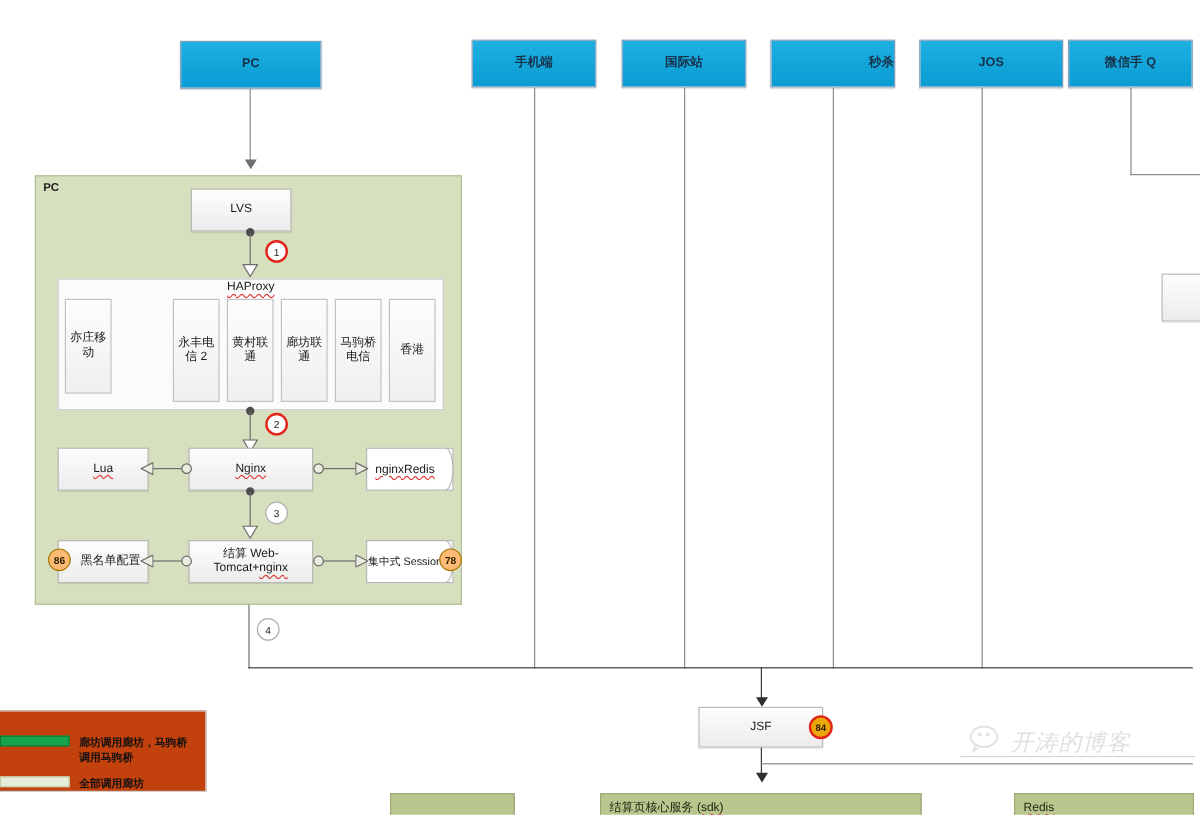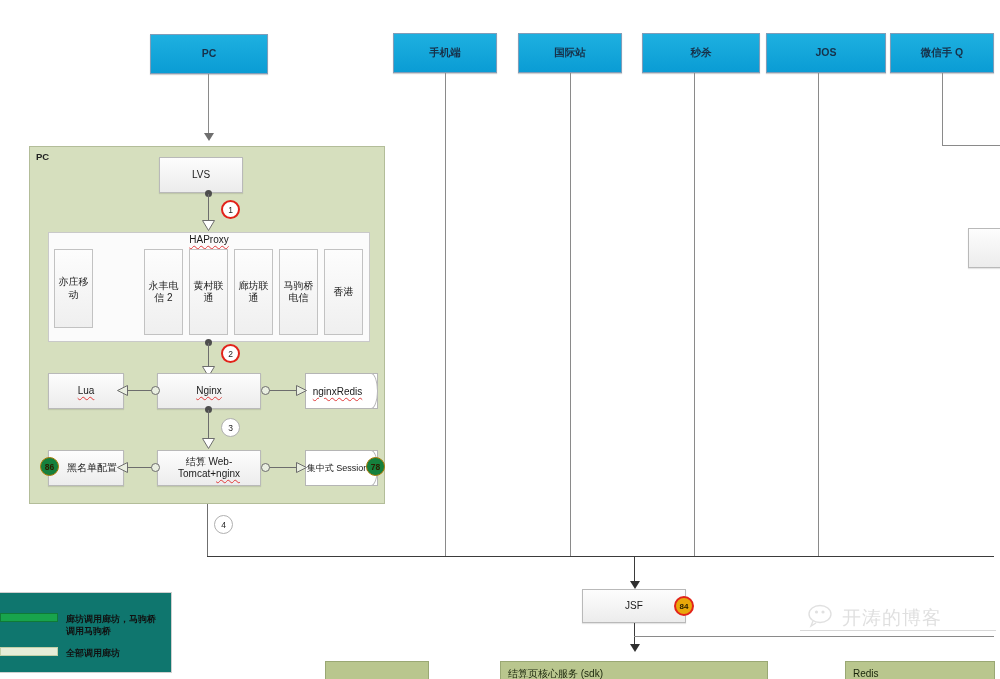--- a/index.html
+++ b/index.html
@@ -123,21 +123,21 @@
     color:#222;
     width:19px;height:19px;
   }
   .badge-plain{
     background:#ffffff;
     border:1px solid #b0b0b0;
     color:#222;
     width:19px;height:19px;
   }
   .badge-amber{
-    background:#15803d;
+    background:#fdba74;
     border:1px solid #a87a07;
     color:#2b2000;
     font-weight:bold;
     width:19px;height:19px;
   }
   .badge-amber-ring{
     background:#e9a70a;
     border:2px solid #e2231a;
     color:#2b2000;
     font-weight:bold;
@@ -170,22 +170,22 @@
   }
   .arrow-solid-down-gray{
     position:absolute;width:0;height:0;
     border-left:5px solid transparent;border-right:5px solid transparent;
     border-top:8px solid #6f6f6f;
   }
 
   
   #legend{
     position:absolute;
-    left:0;top:592px;width:172px;height:81px;
-    background:#0f766e;
+    left:0;top:592px;width:172px;height:68px;
+    background:#c2410c;
     border:1px solid #cfcfcf;
     border-left:none;
     box-sizing:border-box;
     overflow:hidden;
   }
   .leg-row{position:absolute;display:flex;align-items:flex-start;}
   .leg-swatch{width:58px;height:9px;box-sizing:border-box;}
   .leg-text{
     font-size:9px;font-weight:bold;color:#111;
     line-height:1.35;margin-left:8px;width:98px;
@@ -194,39 +194,39 @@
   
   #watermark{
     position:absolute;left:808px;top:604px;
     display:flex;align-items:center;
     opacity:.30;
     pointer-events:none;
   }
   #watermark .wm-text{
     font-size:19px;color:#999;
     font-family:"Liberation Serif","DejaVu Serif",serif;
-    letter-spacing:1px;
+    font-style:italic;letter-spacing:1px;
     margin-left:4px;
   }
 </style>
 </head>
 <body>
 
 <div id="canvas">
 
   <div class="node blue" style="left:150px;top:34px;width:118px;height:40px;">
     <span>PC</span>
   </div>
   <div class="node blue" style="left:393px;top:33px;width:104px;height:40px;">
     <span>手机端</span>
   </div>
   <div class="node blue" style="left:518px;top:33px;width:104px;height:40px;">
     <span>国际站</span>
   </div>
-  <div class="node blue" style="left:642px;top:33px;width:118px;height:40px;">
+  <div class="node blue" style="left:642px;top:33px;width:104px;height:40px;justify-content:flex-end;">
     <span>秒杀</span>
   </div>
   <div class="node blue" style="left:766px;top:33px;width:120px;height:40px;">
     <span>JOS</span>
   </div>
   <div class="node blue" style="left:890px;top:33px;width:104px;height:40px;">
     <span>微信手 Q</span>
   </div>
 
   <div class="ln vl" style="left:208px;top:74px;height:62px;"></div>

